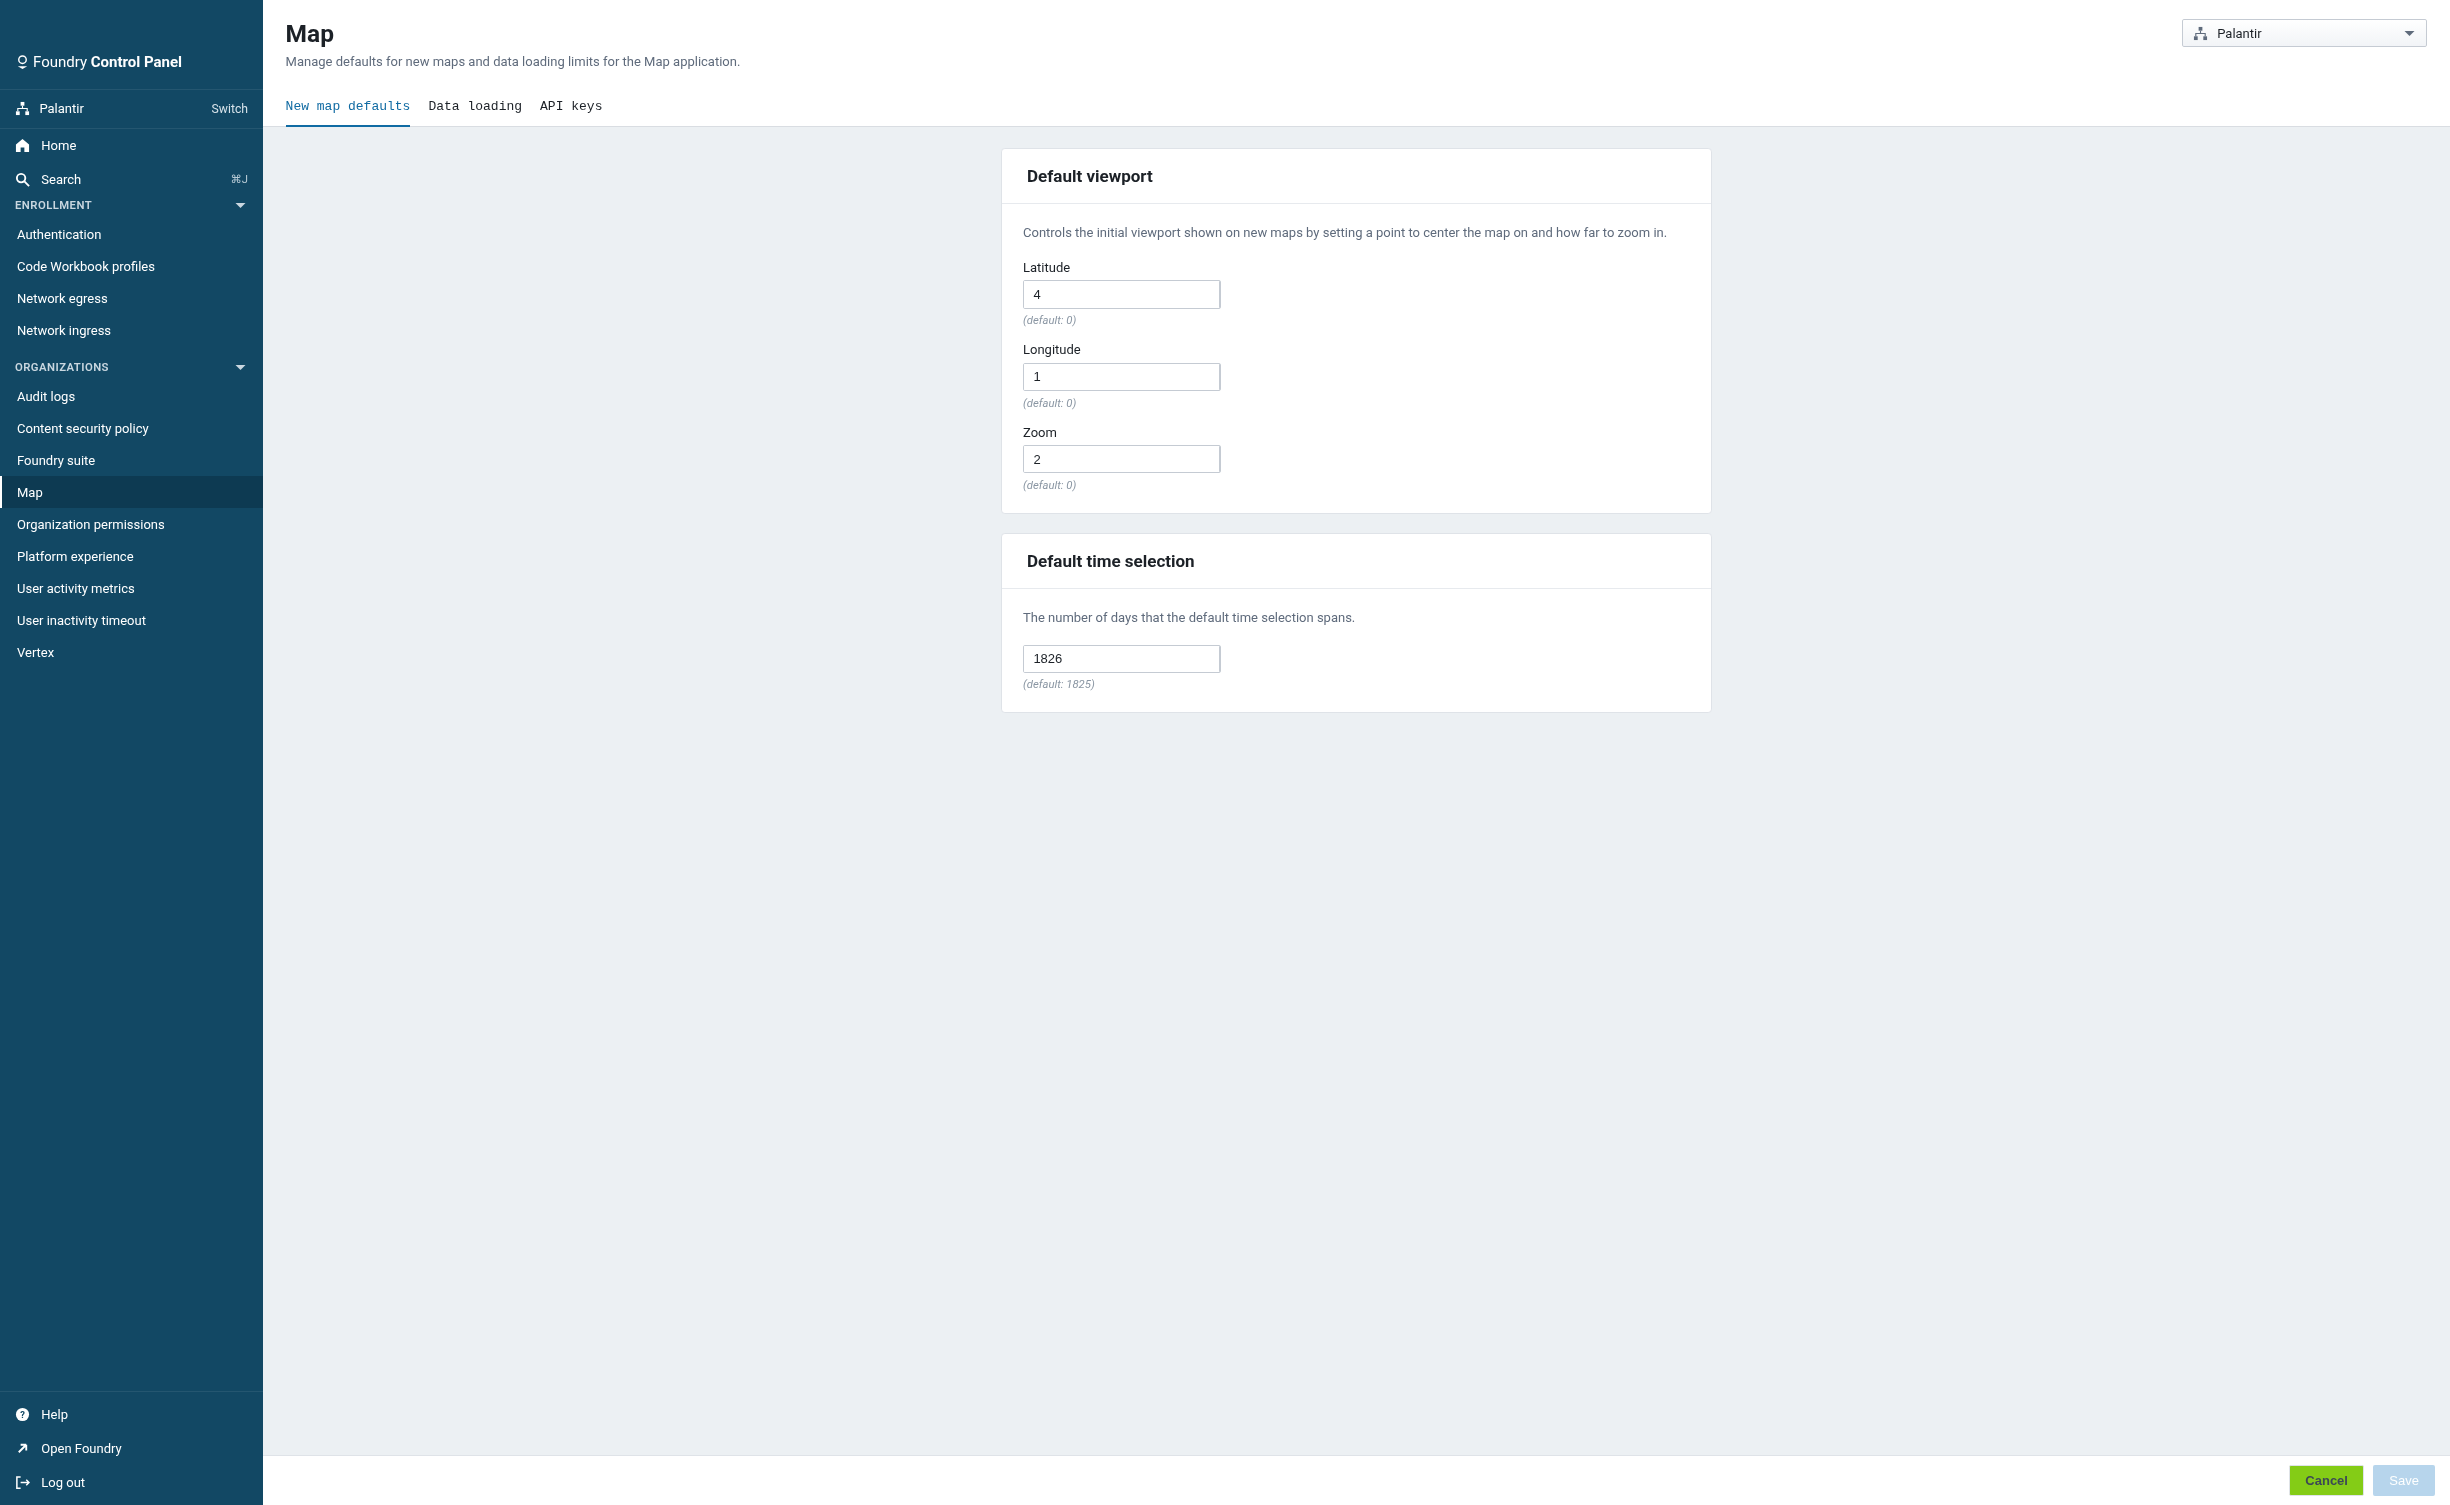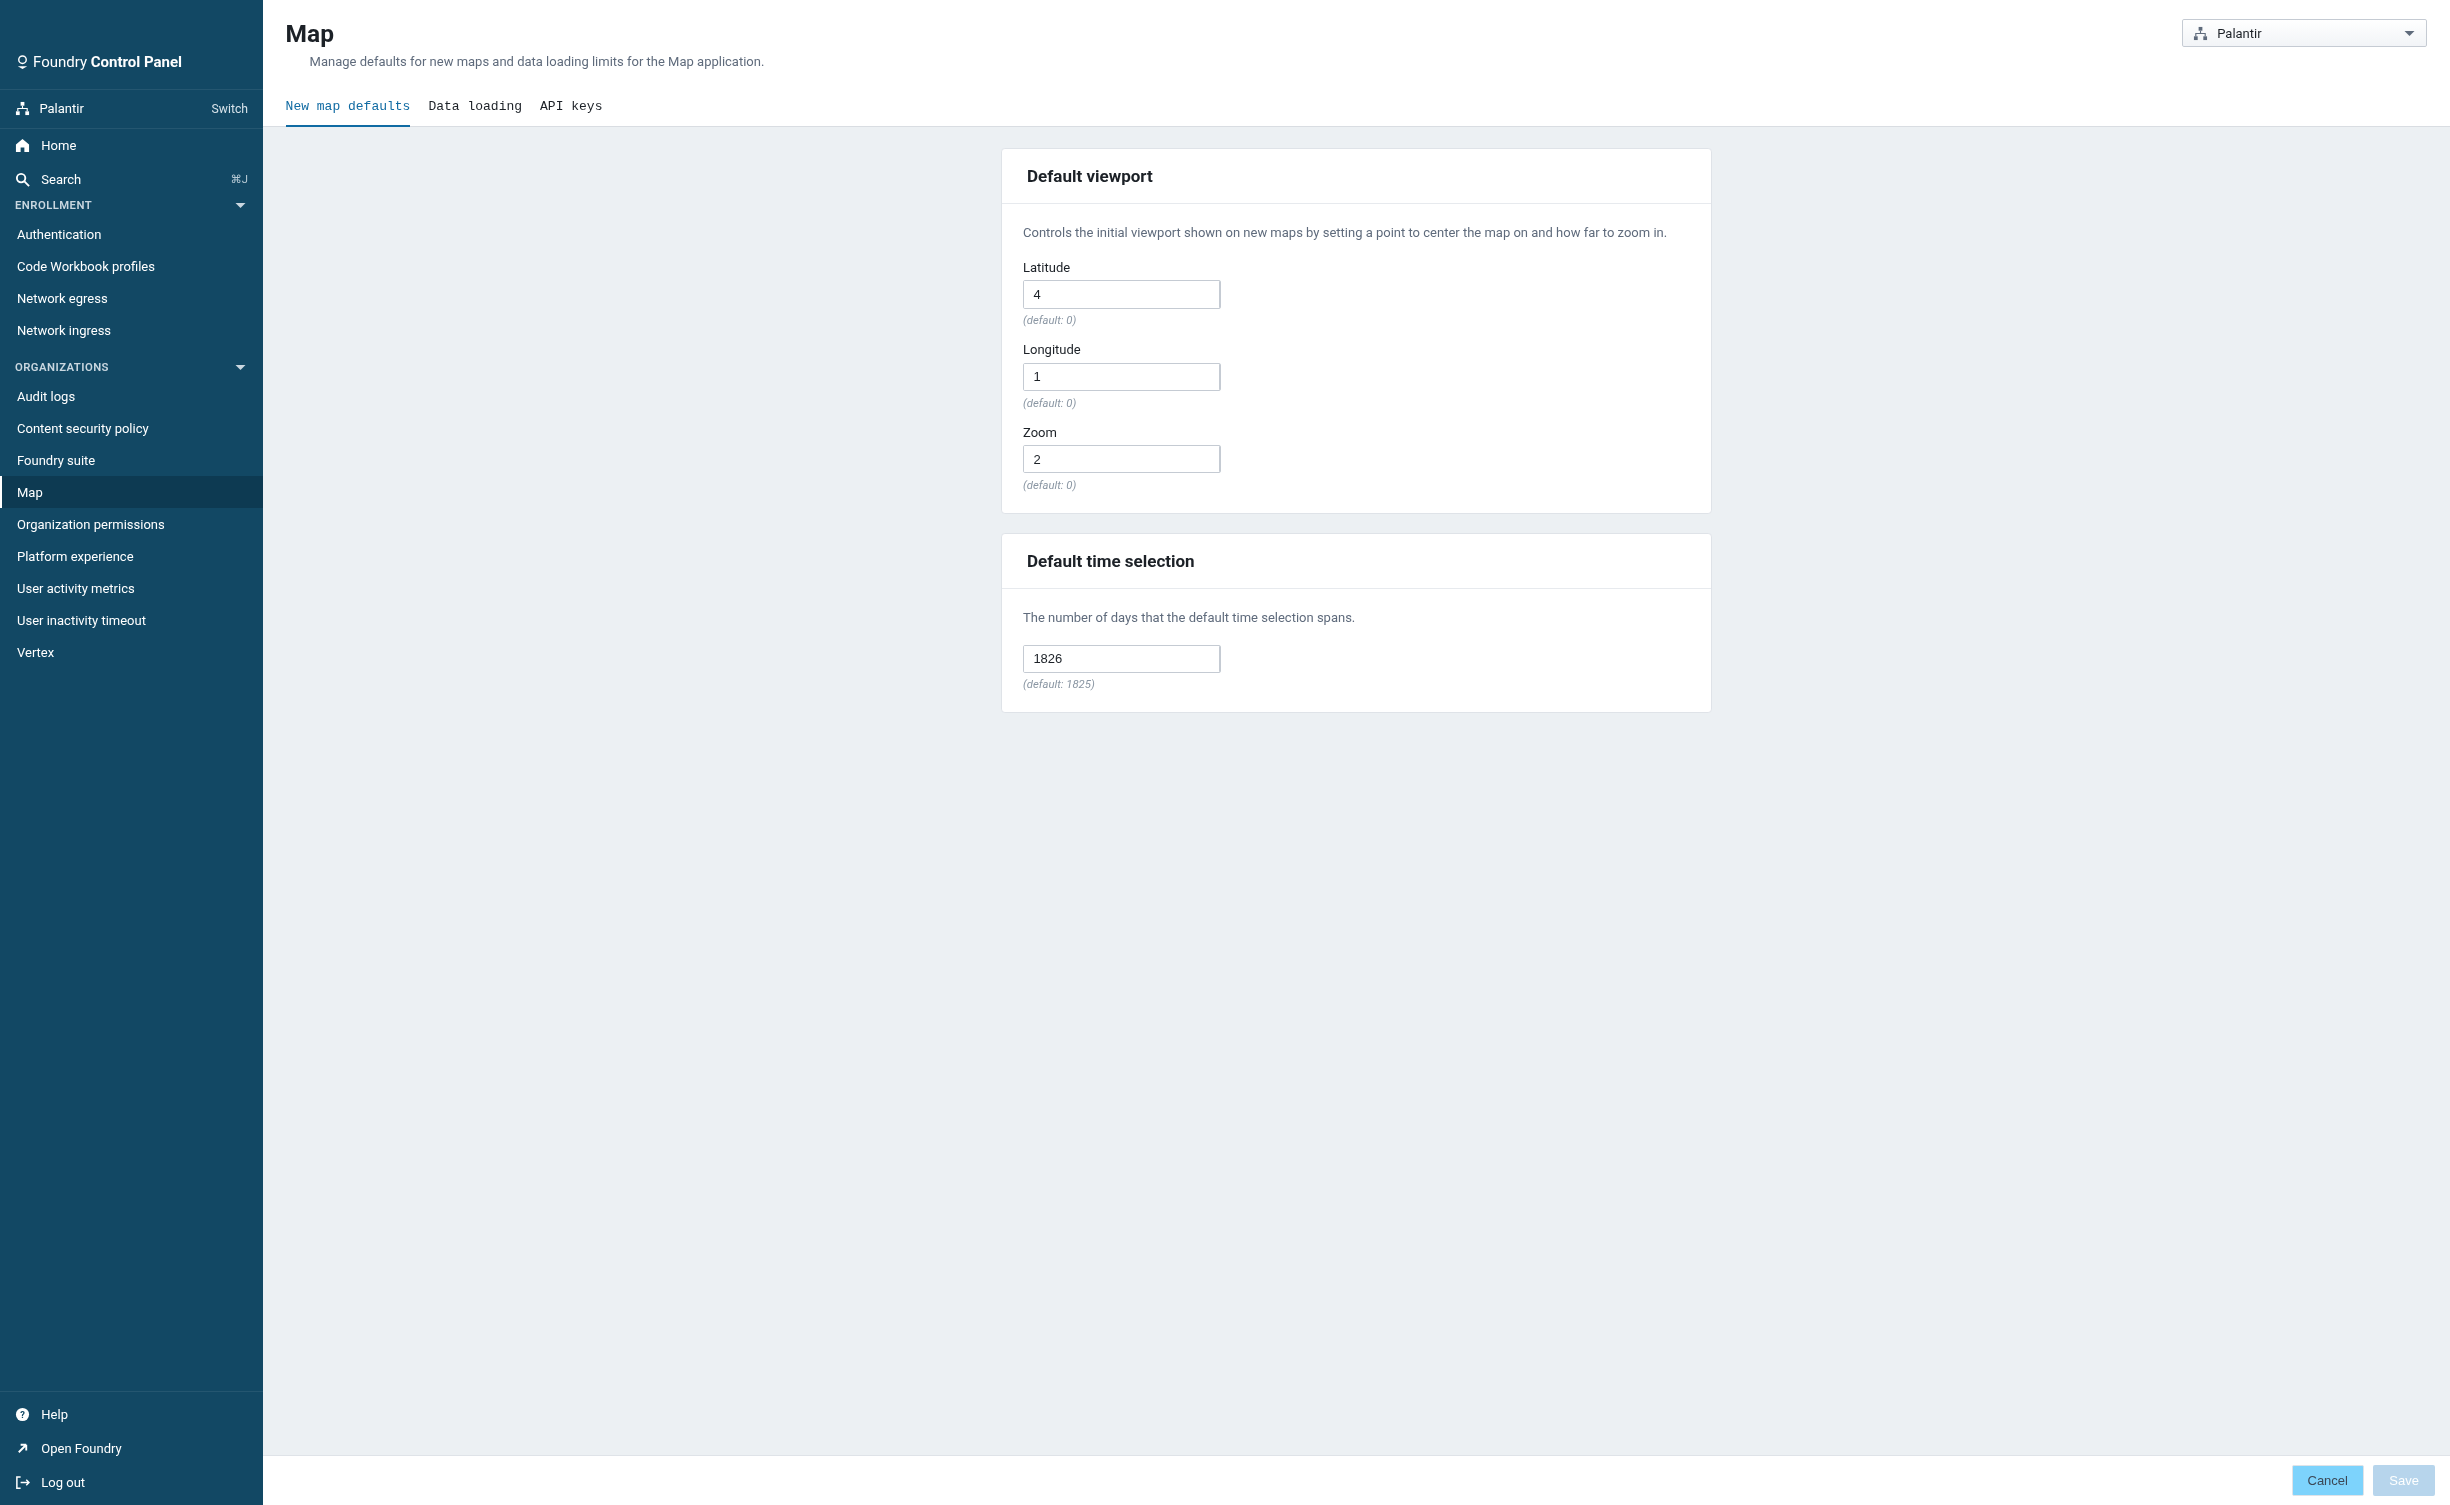--- a/index.html
+++ b/index.html
@@ -72,21 +72,21 @@
   
   .main {
     flex: 1 1 auto; display: flex; flex-direction: column; height: 100vh; background:#fff;
     position: relative;
   }
   .page-header {
     padding: 19px 22.6px 0 22.6px; display:flex; justify-content:space-between; align-items:flex-start;
     background:#fff;
   }
   .page-title { font-size: 24.5px; font-weight: 700; color:#1c2127; }
-  .page-sub { font-size: 13px; color:#5f6b7c; margin-top: 5.6px; margin-left: 24px; }
+  .page-sub { font-size: 13px; color:#5f6b7c; margin-top: 5.6px; }
   .org-select {
     display:flex; align-items:center; gap:9.4px;
     border:0.9px solid #c5cbd3; border-radius:1.9px; padding:5.6px 9.4px;
     min-width: 245px; justify-content:space-between;
     background: linear-gradient(180deg,#ffffff,#f2f4f7);
     cursor: pointer; color:#1c2127;
   }
   .org-select-left { display:flex; align-items:center; gap:9.4px; }
   .org-select .icon svg { fill:#5f6b7c; }
 
@@ -132,21 +132,21 @@
   .field-hint { font-size:11.3px; font-style:italic; color:#8a96a3; margin-top:5.6px; }
 
   .footer-bar {
     position:absolute; bottom:0; left:0; right:0;
     background:#fff; border-top:0.9px solid #dfe3e8;
     display:flex; justify-content:flex-end; gap:9.4px; padding:9.4px 15px;
   }
   .btn {
     padding:6.6px 15px; border-radius:1.9px; font-size:13px; cursor:pointer; border:0.9px solid transparent;
   }
-  .btn-secondary { background:#7dd3fc; color:#3c4856; border-color:#dfe3e8; }
+  .btn-secondary { background:#84cc16; color:#3c4856; border-color:#dfe3e8;font-weight:bold; }
   .btn-primary { background:#9fc8e6; color:#ffffff; }
   .btn:disabled, .btn[aria-disabled="true"] { opacity:0.75; cursor:default; }
 
   .chev { width:11.3px; height:11.3px; }
 </style>
 </head>
 <body>
 
 <aside class="sidebar">
   <div class="sidebar-top">

